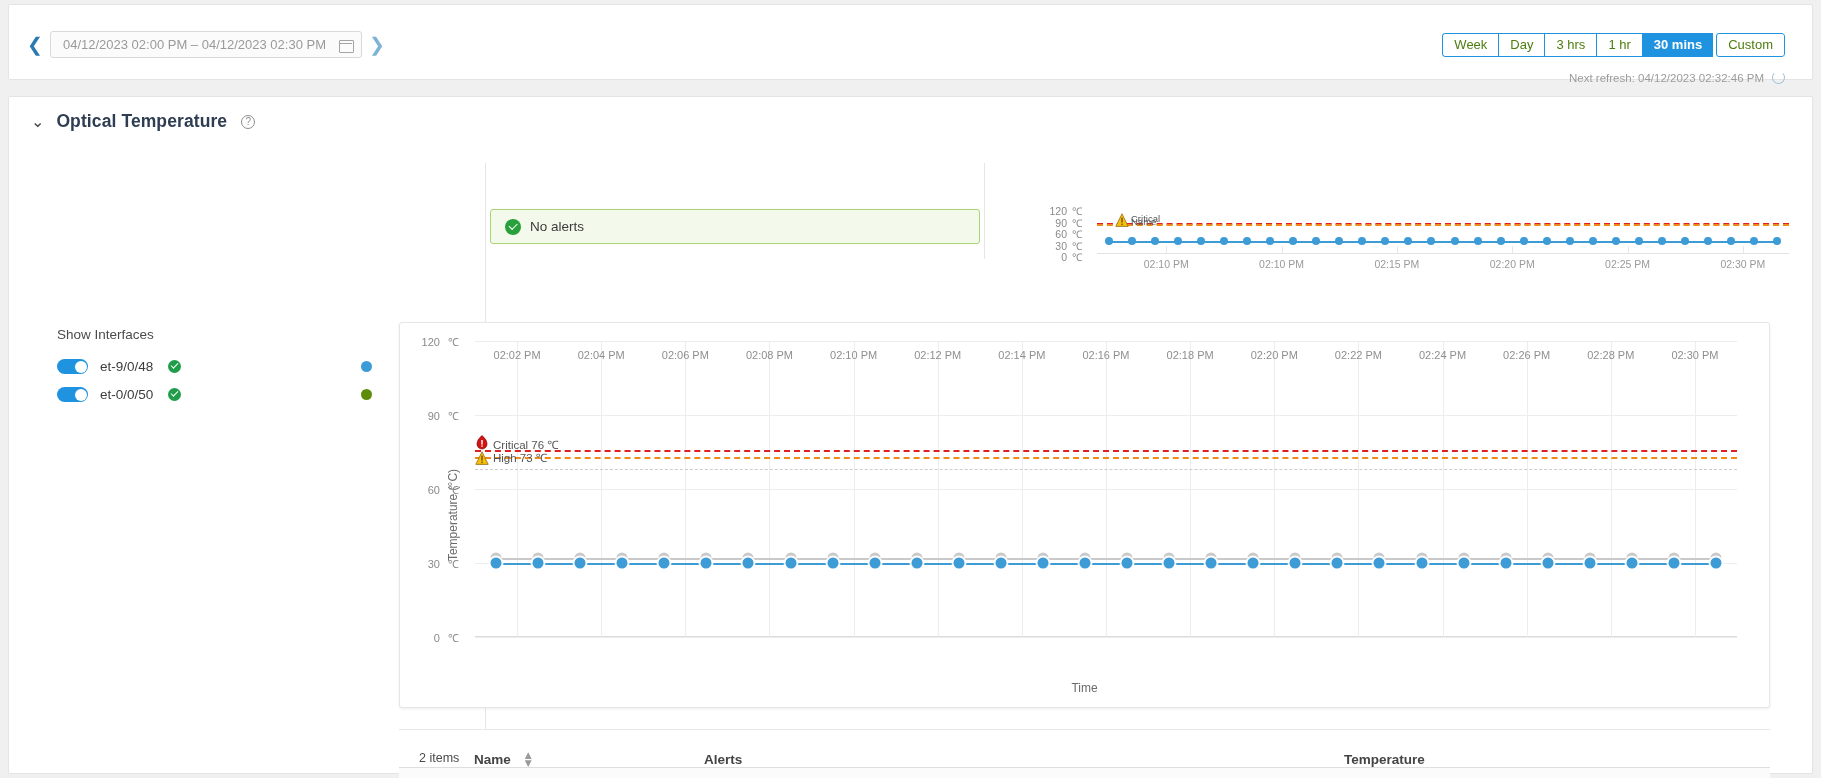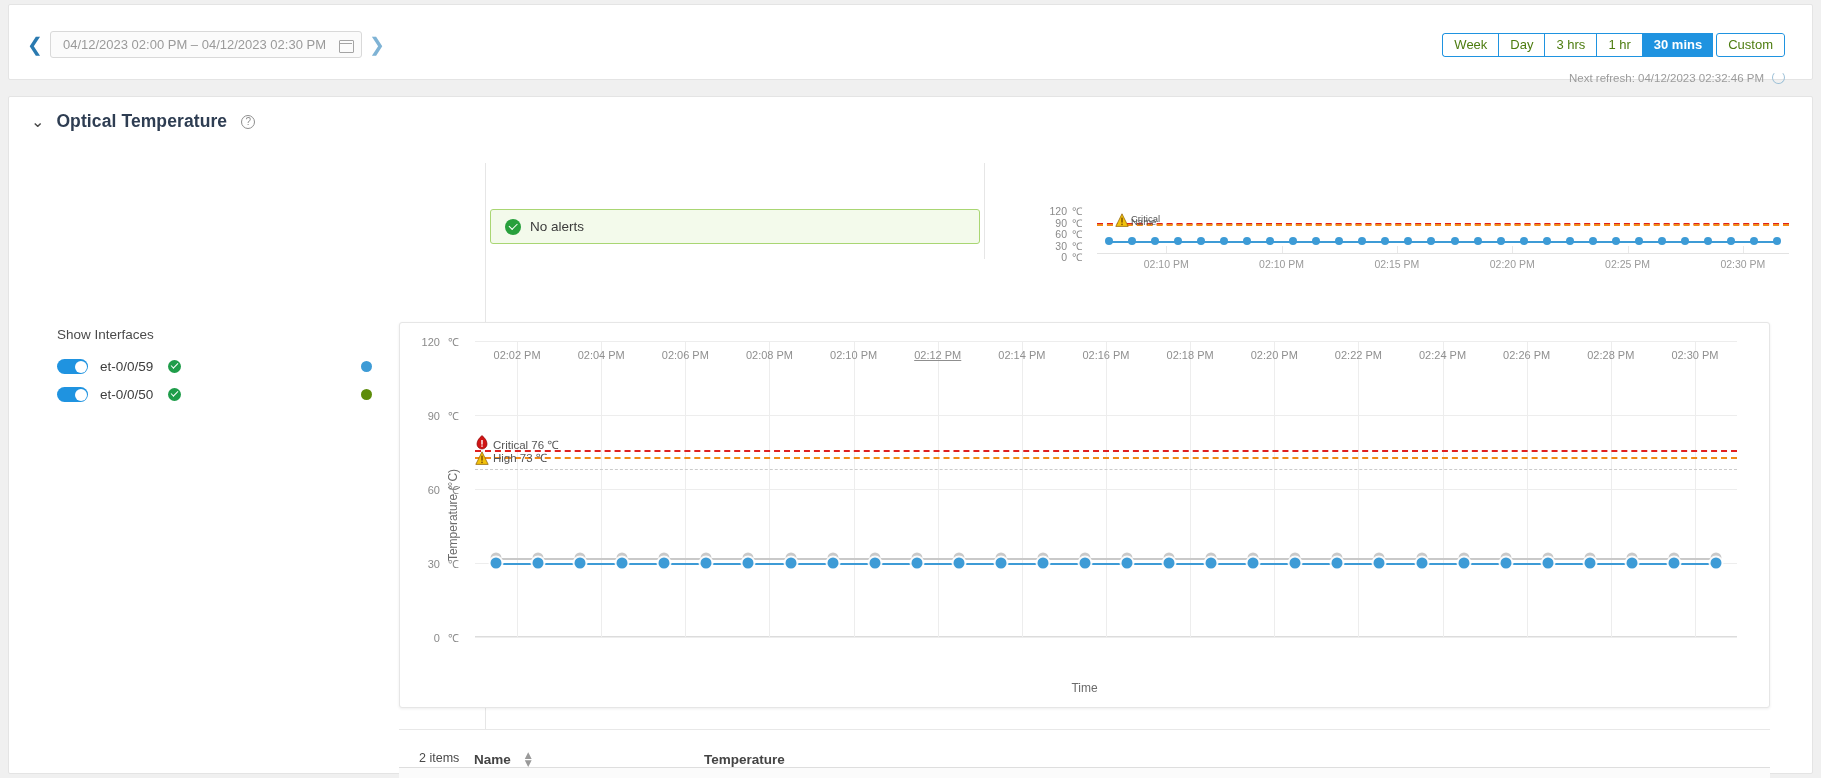--- a/index.html
+++ b/index.html
@@ -339,21 +339,21 @@
           <span style="left: 76.6667%;">02:25 PM</span>
           <span style="left: 93.3333%;">02:30 PM</span>
         </div>
     </div>
 
     <div class="left-panel">
       <div class="show-int-lbl">Show Interfaces</div>
 
       <div class="iface-row" style="top:196px;">
         <span class="toggle"></span>
-        <span>et-0/0/59</span>
+        <span>et-9/0/48</span>
         <span class="ok-small"></span>
         <span class="swatch" style="background:#3d9bd6;"></span>
       </div>
 
       <div class="iface-row" style="top:224px;">
         <span class="toggle"></span>
         <span>et-0/0/50</span>
         <span class="ok-small"></span>
         <span class="swatch" style="background:#5d8c0a;"></span>
       </div>
@@ -377,21 +377,21 @@
           <div class="xtick" style="left: 3.33333%;">02:02 PM</div>
           <div class="vgrid" style="left: 10%;"></div>
           <div class="xtick" style="left: 10%;">02:04 PM</div>
           <div class="vgrid" style="left: 16.6667%;"></div>
           <div class="xtick" style="left: 16.6667%;">02:06 PM</div>
           <div class="vgrid" style="left: 23.3333%;"></div>
           <div class="xtick" style="left: 23.3333%;">02:08 PM</div>
           <div class="vgrid" style="left: 30%;"></div>
           <div class="xtick" style="left: 30%;">02:10 PM</div>
           <div class="vgrid" style="left: 36.6667%;"></div>
-          <div class="xtick" style="left: 36.6667%; text-decoration: underline;">02:12 PM</div>
+          <div class="xtick" style="left: 36.6667%;">02:12 PM</div>
           <div class="vgrid" style="left: 43.3333%;"></div>
           <div class="xtick" style="left: 43.3333%;">02:14 PM</div>
           <div class="vgrid" style="left: 50%;"></div>
           <div class="xtick" style="left: 50%;">02:16 PM</div>
           <div class="vgrid" style="left: 56.6667%;"></div>
           <div class="xtick" style="left: 56.6667%;">02:18 PM</div>
           <div class="vgrid" style="left: 63.3333%;"></div>
           <div class="xtick" style="left: 63.3333%;">02:20 PM</div>
           <div class="vgrid" style="left: 70%;"></div>
           <div class="xtick" style="left: 70%;">02:22 PM</div>
@@ -484,20 +484,21 @@
       <div class="xaxis-title">Time</div>
     </div>
 
     <div class="table-box">
       <div class="thead">
         <div class="c-radio"></div>
         <div class="c-name">
           <span>Name</span>
           <span class="sort-ico">▲<br>▼</span>
         </div>
+        <div class="c-alert">Alerts</div>
         <div class="c-temp">Temperature</div>
       </div>
 
       <div class="trow alt">
         
         
         
         
       </div>
 

